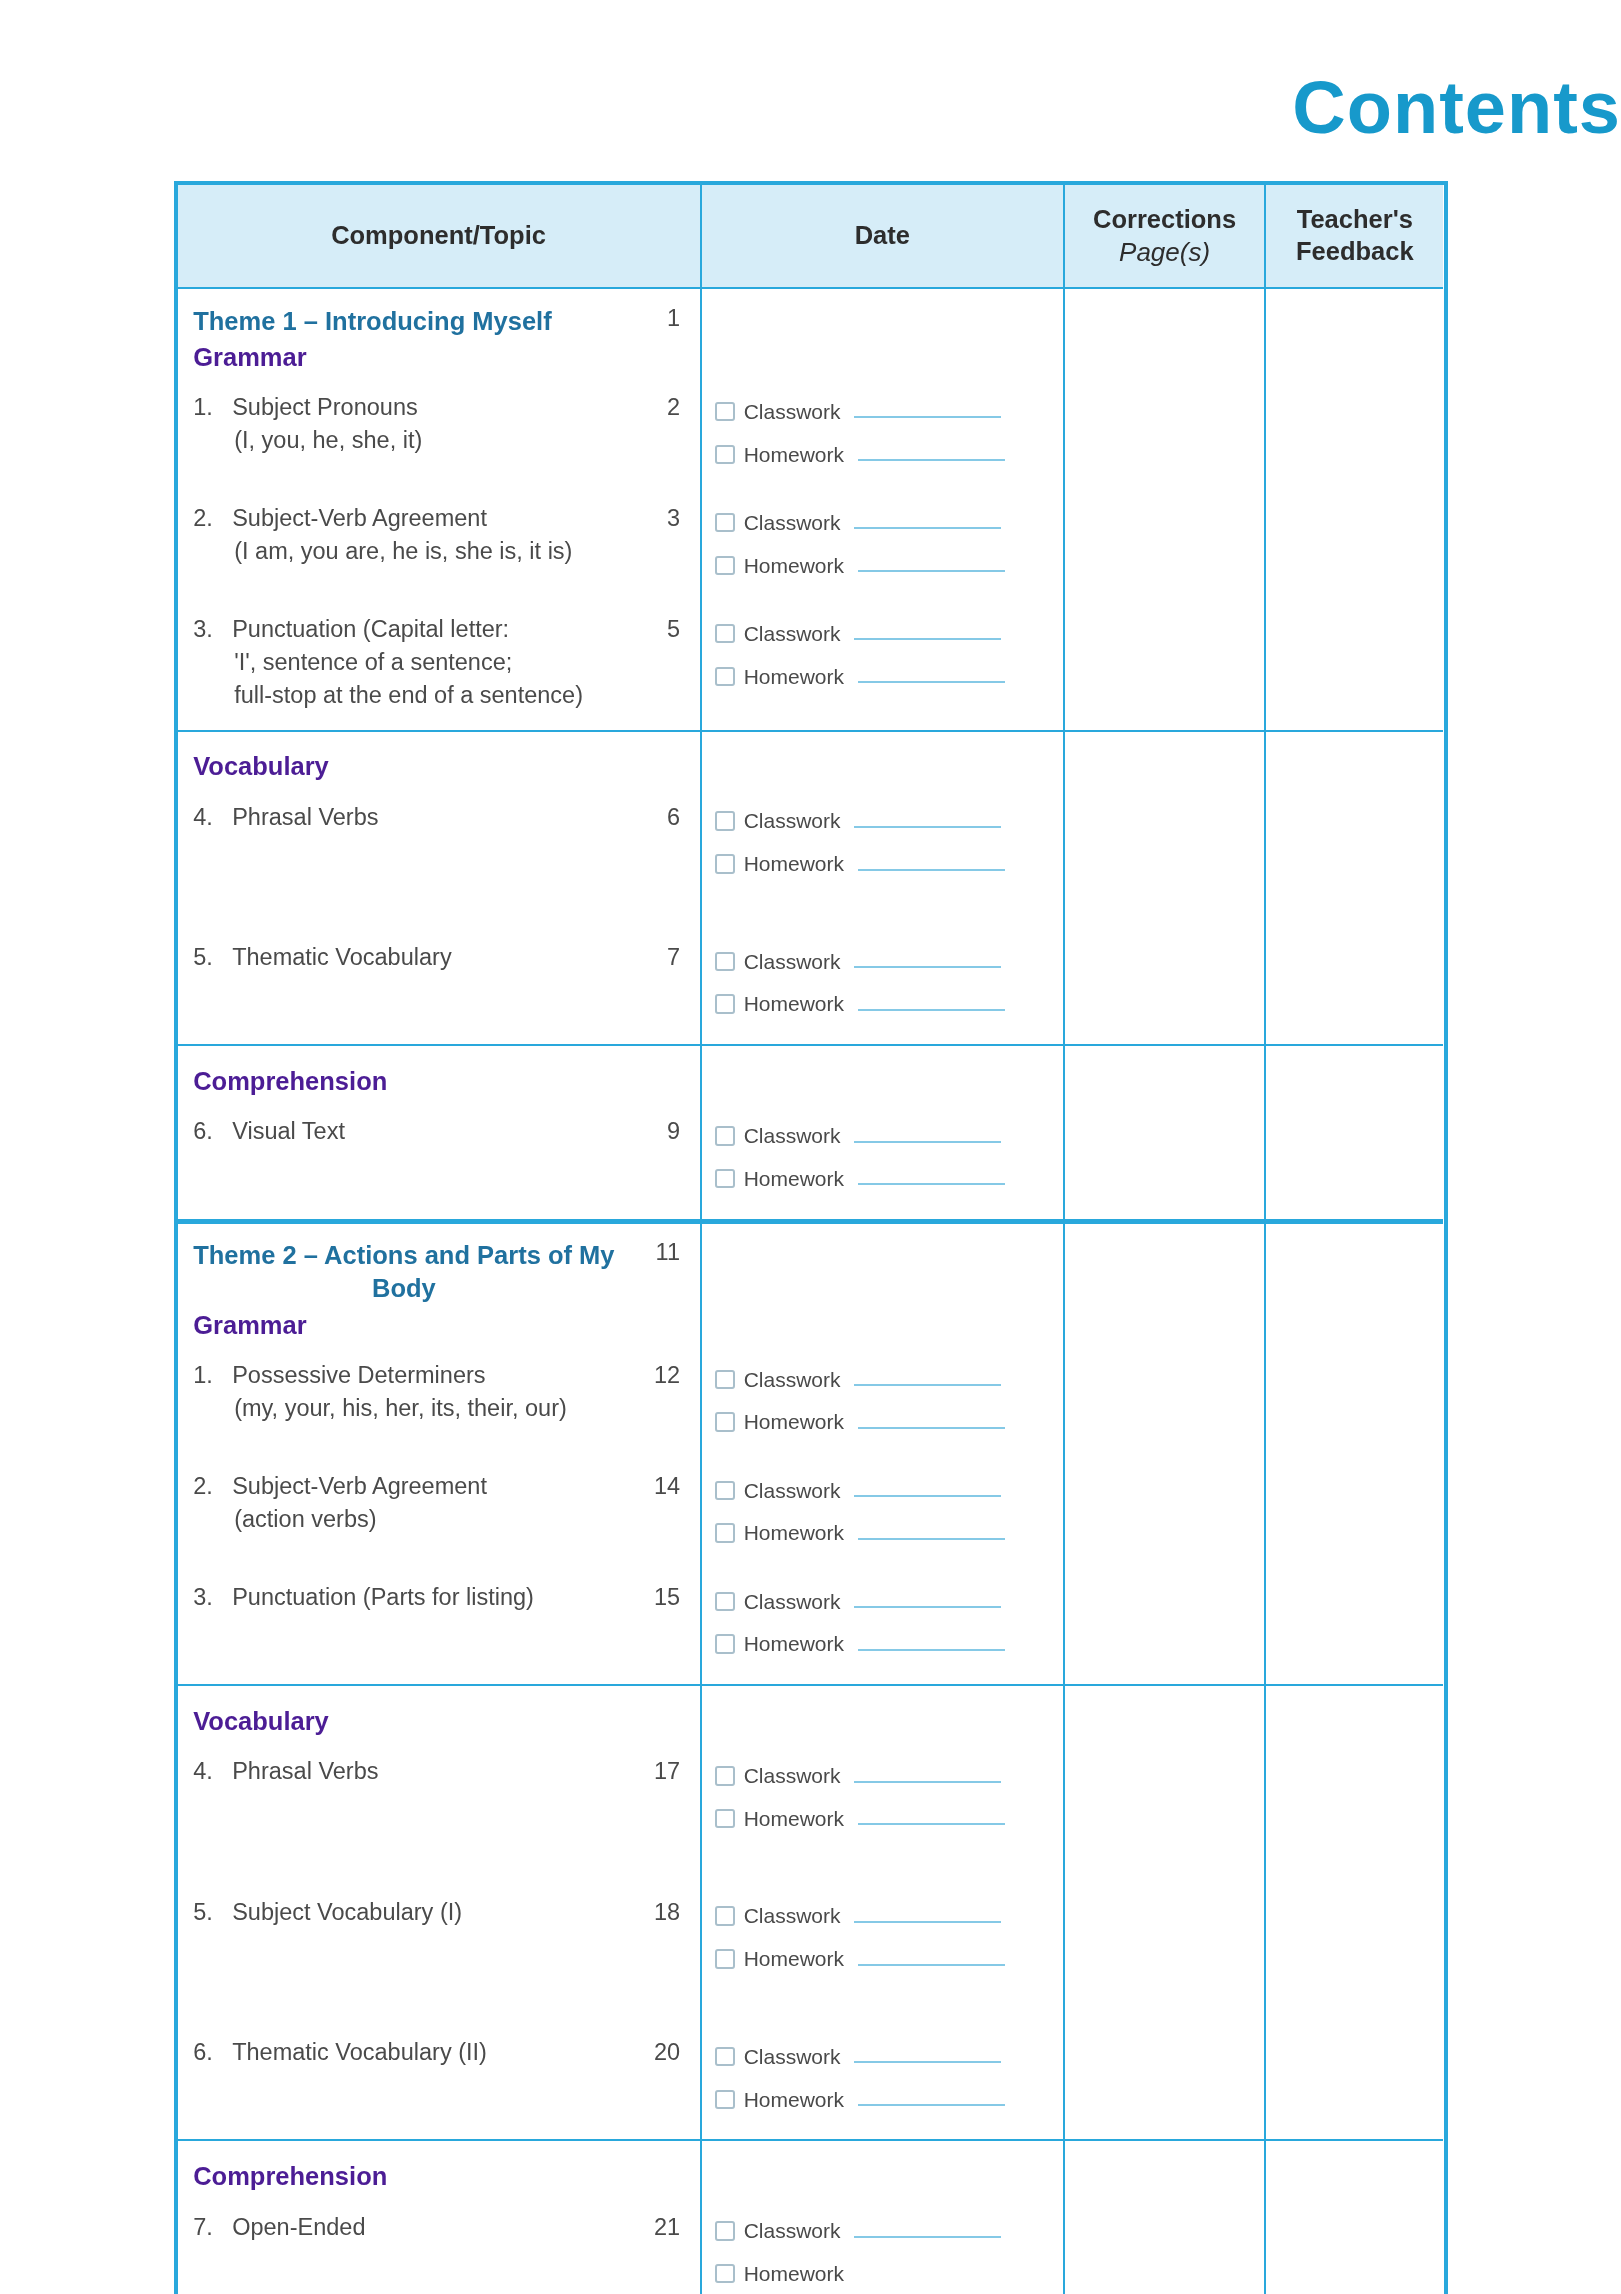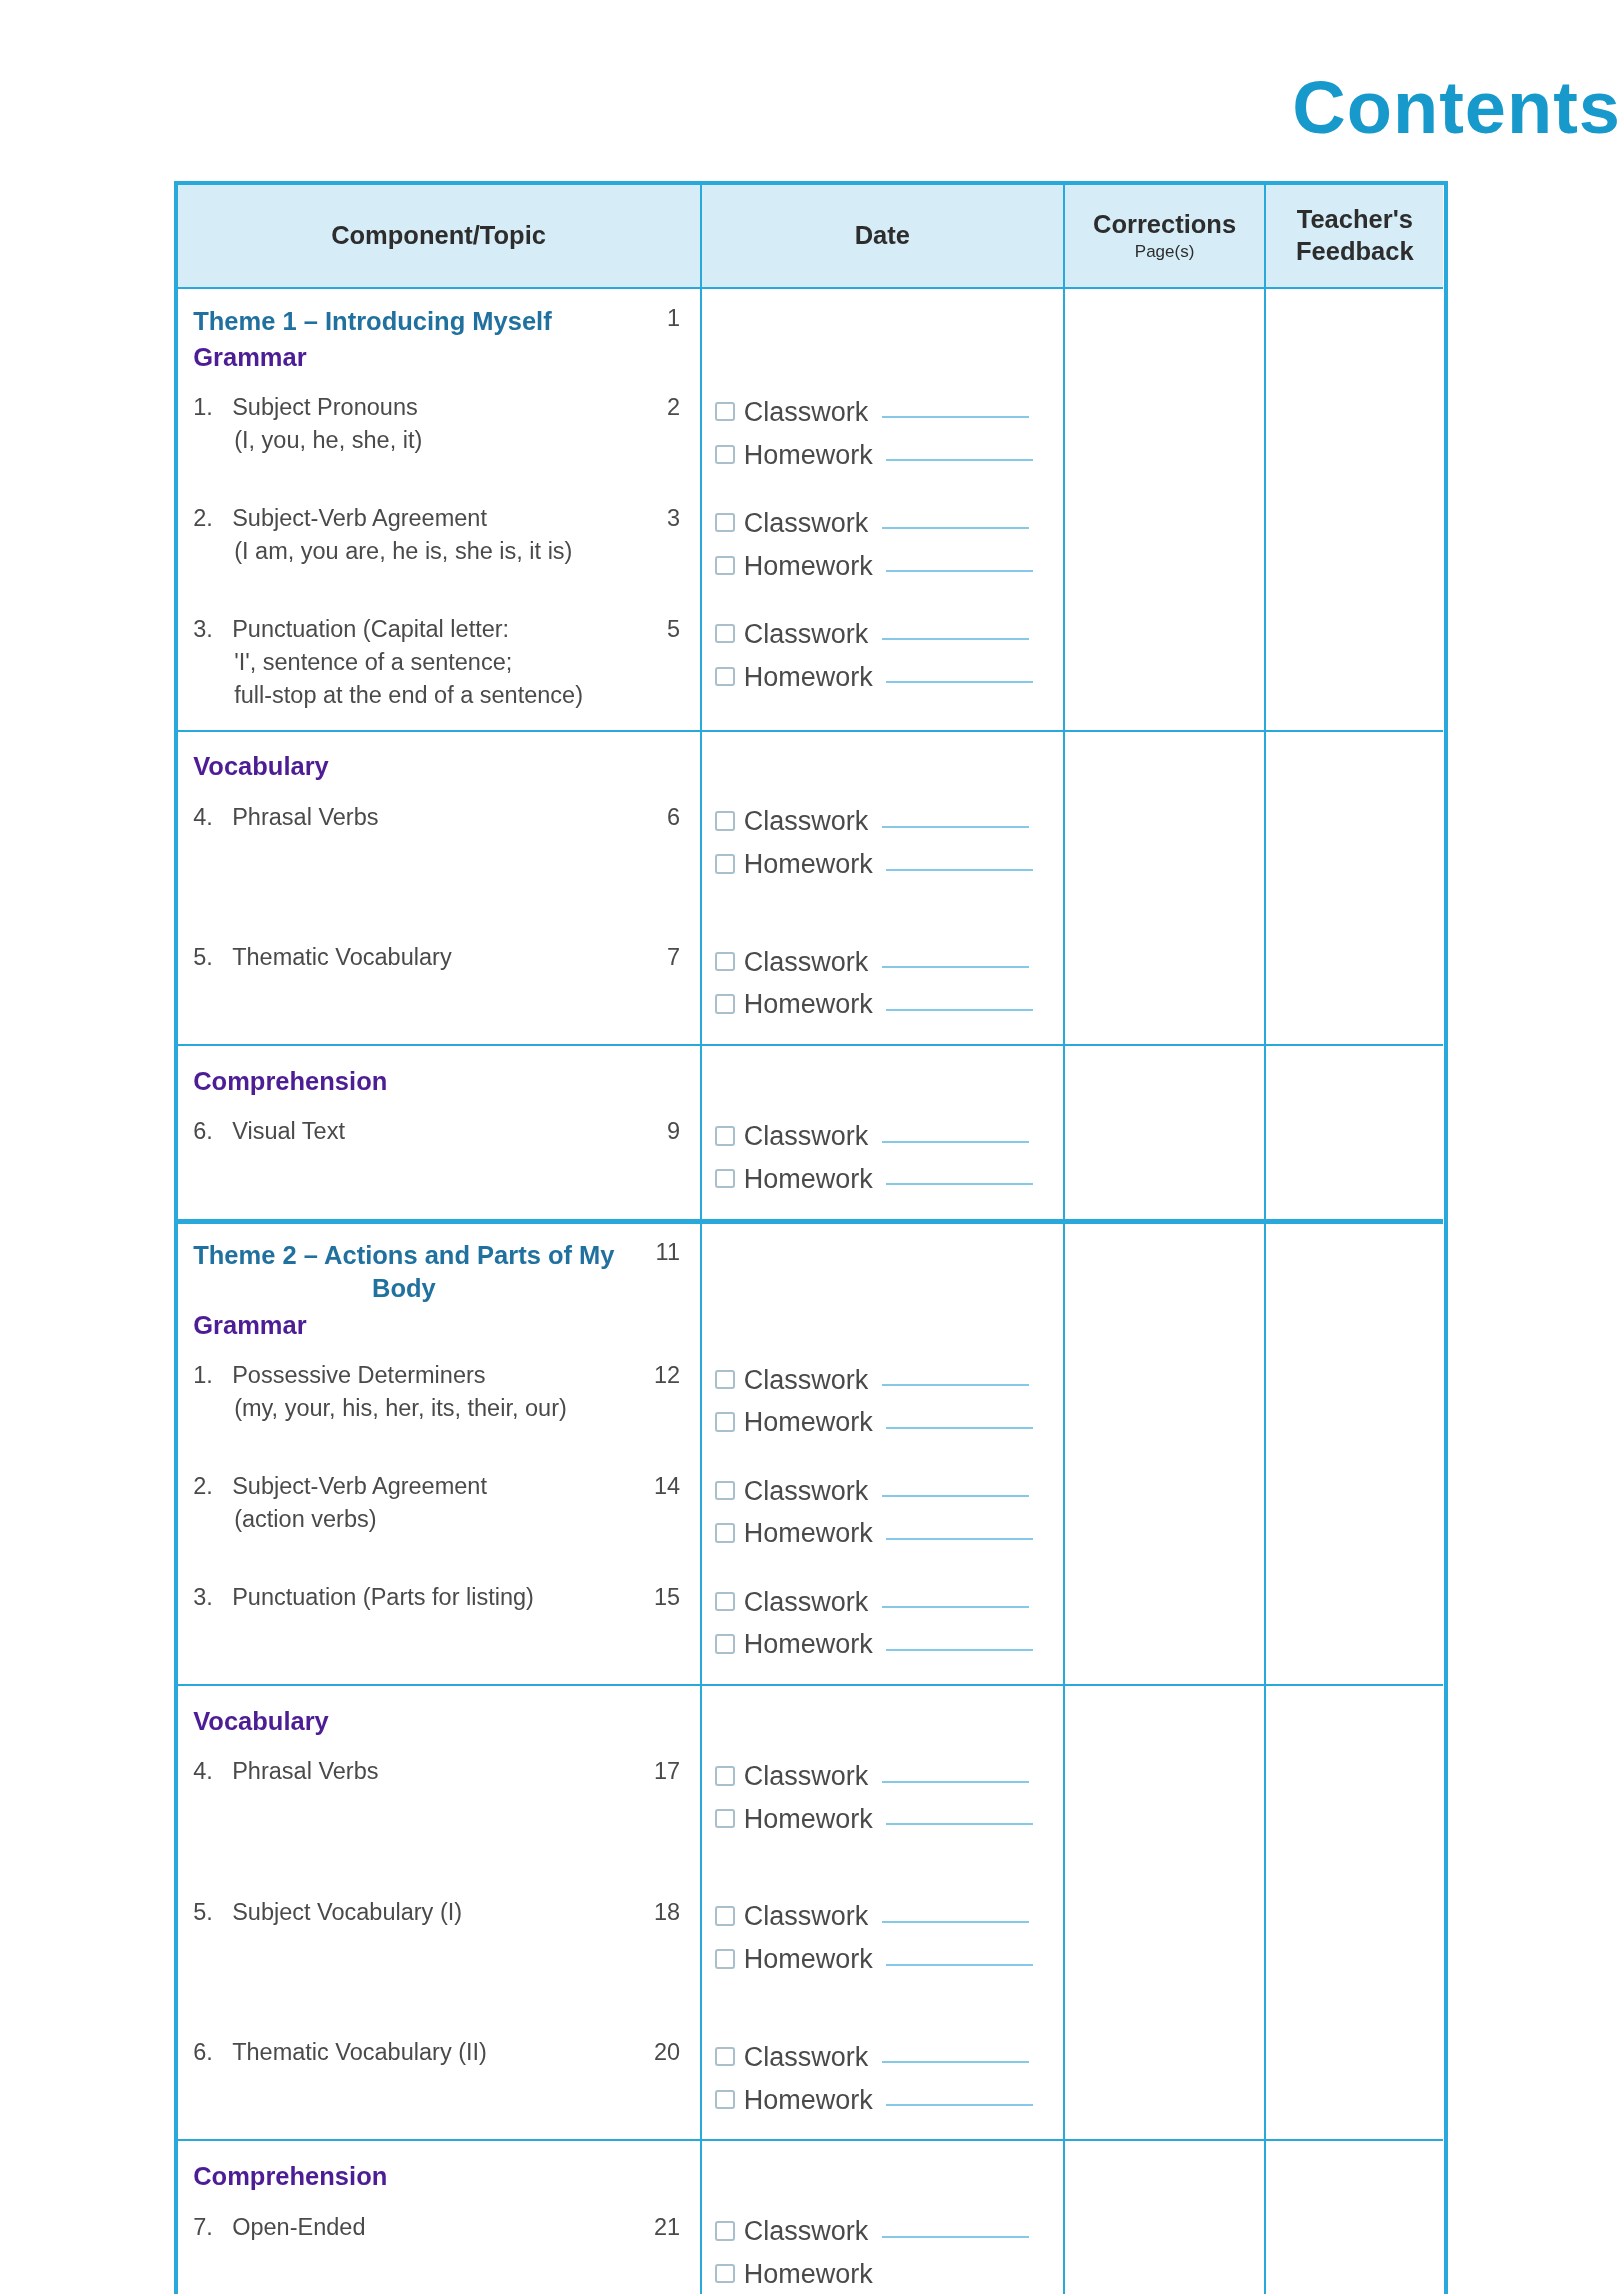--- a/index.html
+++ b/index.html
@@ -39,38 +39,38 @@
   .cell{border-right:2.9px solid var(--cyan);min-height:7.8px}
   .c4{border-right:none}
   .top{border-top:2.9px solid var(--cyan)}
   .thick{border-top:5.9px solid var(--cyan)}
   .hcell{
     background:var(--hdrbg);
     min-height:102px;
     display:flex;flex-direction:column;justify-content:center;align-items:center;
     font-weight:bold;font-size:25.5px;color:#2d2d2d;line-height:1.25;text-align:center;
   }
-  .hsub{font-weight:normal;font-size:17px}
+  .hsub{font-weight:normal;font-style:italic;font-size:26px}
   .headc1{padding:15.7px 19.6px 11.8px 15.7px}
   .itemc1{padding:7.8px 19.6px 17.6px 15.7px}
   .itemc2{padding:7.8px 9.8px 17.6px 13.7px}
   .gap{padding-bottom:47px}
   .theme-row{display:flex;justify-content:space-between;}
   .theme-title{font-weight:bold;font-size:25.5px;color:var(--themec);line-height:1.3}
   .tl-center{text-align:center}
   .theme-page{font-size:23.5px;color:var(--text);padding-left:7.8px;font-weight:normal}
   .sec-heading{font-weight:bold;font-size:25.5px;color:#4c1d95;margin-top:4.9px}
   .item{display:flex;font-size:23.5px;line-height:1.4}
   .num{flex:0 0 39px}
   .itext{flex:1}
   .subline{padding-left:2px}
   .ipage{flex:0 0 33px;text-align:right}
   .task{display:flex;align-items:flex-end;height:34px;margin-bottom:8.8px}
   .box{flex:0 0 19.6px;width:19.6px;height:19.6px;border:2px solid var(--boxborder);border-radius:2.9px;background:#fff;margin-bottom:3.9px}
-  .tlabel{margin-left:8.8px;font-size:27px;line-height:26.5px}
+  .tlabel{margin-left:8.8px;font-size:21px;line-height:26.5px}
   .wline{flex:0 0 147px;border-bottom:2px solid var(--wline);margin-left:13.7px;margin-bottom:6.9px}
 </style>
 </head>
 <body>
 
 <h1 class="page-title">Contents</h1>
 
 <div class="ctable" id="ctable">
   <div class="cell c1 hcell">
     <div>Component/Topic</div>

